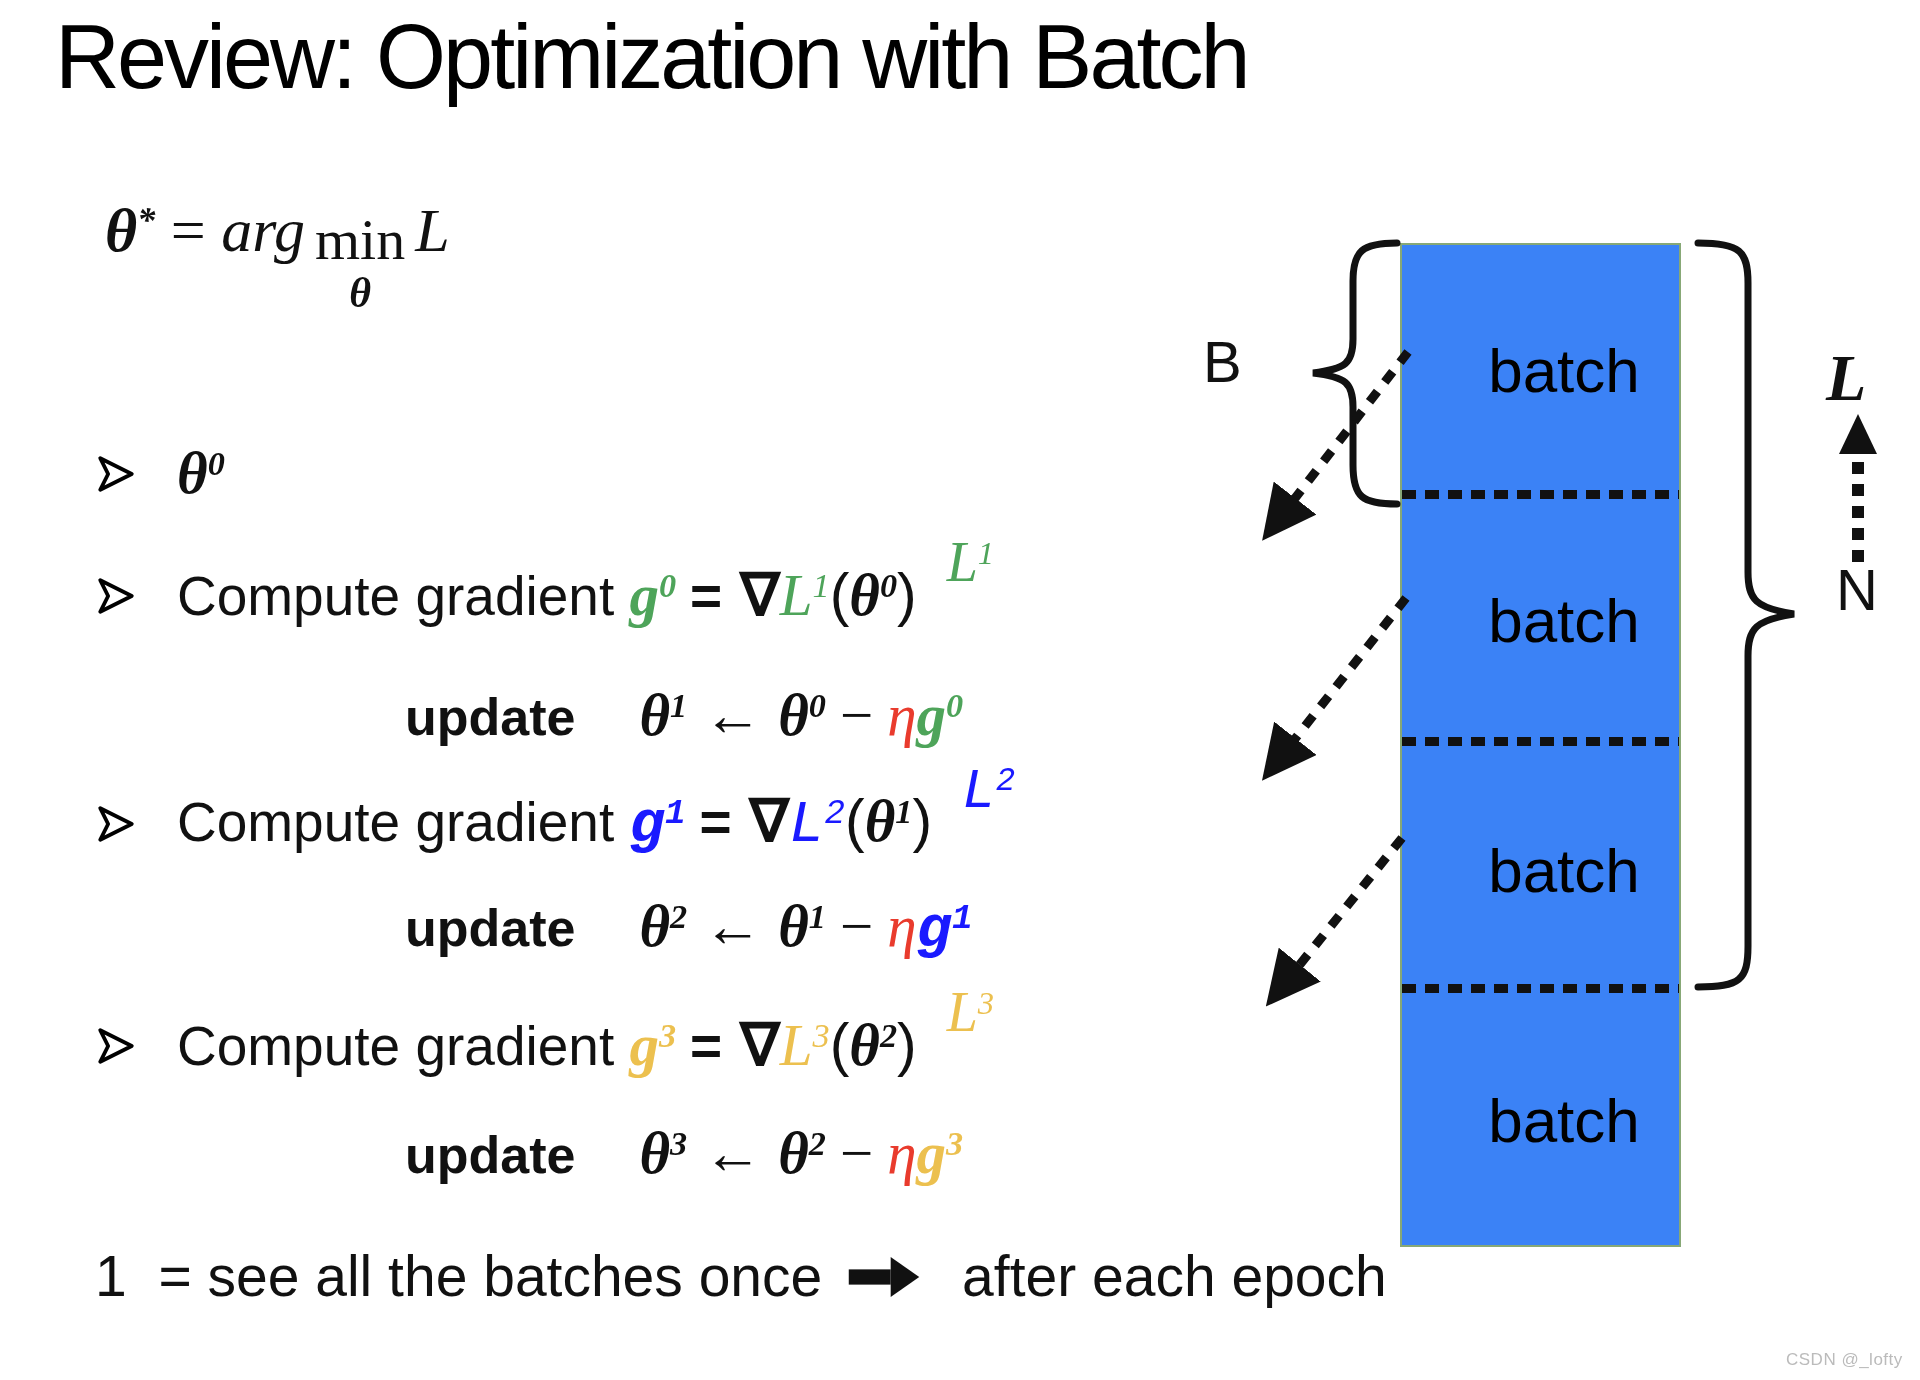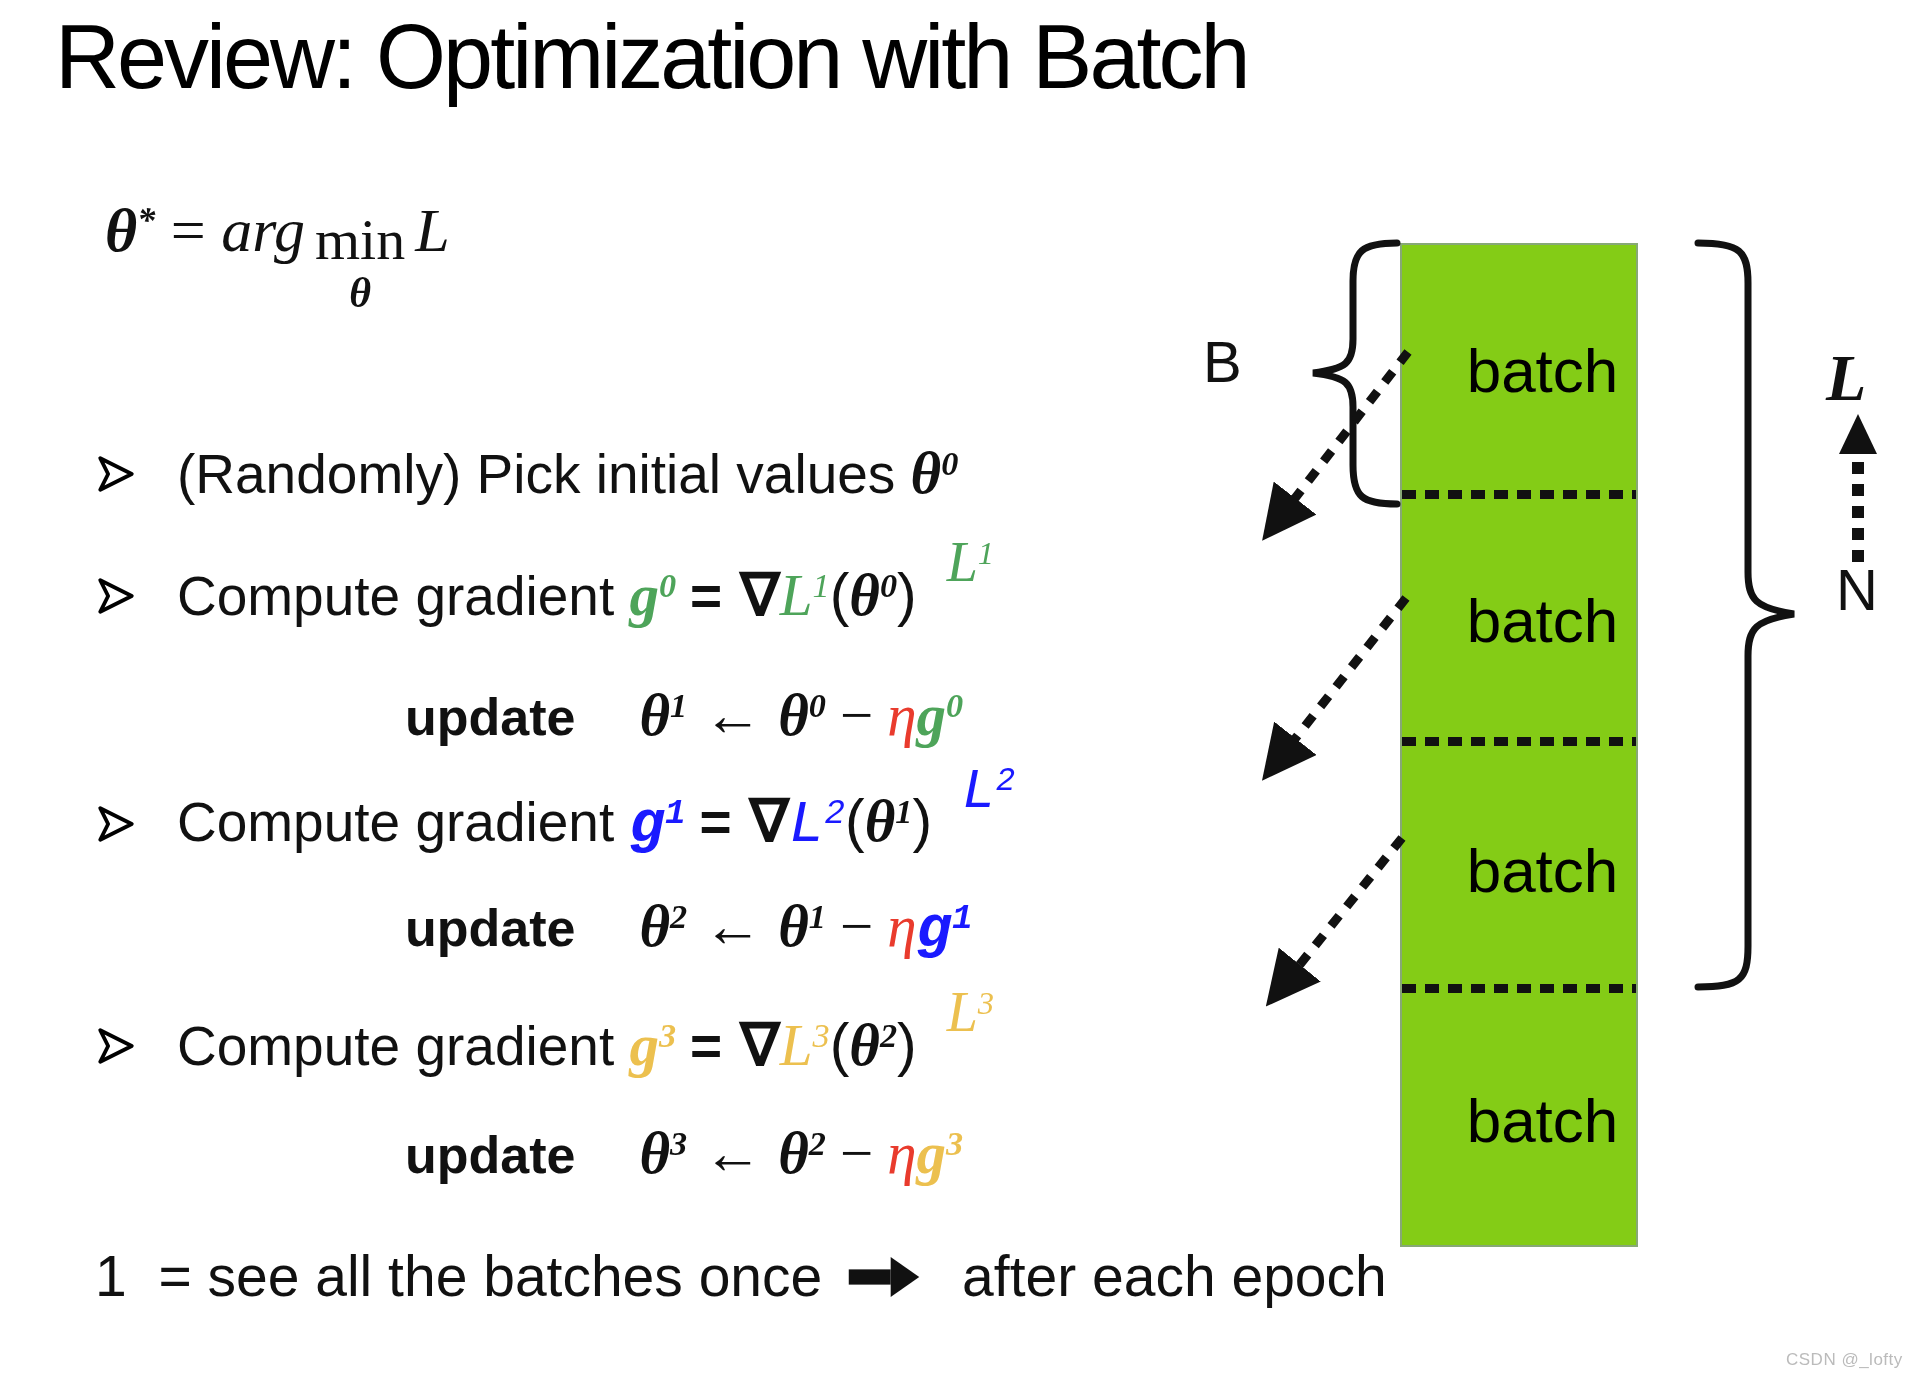--- a/index.html
+++ b/index.html
@@ -47,22 +47,22 @@
   .red{color:#E93B2D;}
   .nabla{font-family:"Liberation Serif",serif;font-weight:bold;margin-left:4px;}
   .eqsp{margin:0 14px;}
   .minus{margin:0 14px;font-family:"Liberation Serif",serif;}
   .arrowch{margin:0 16px;font-family:"Liberation Serif",serif;}
   .upd-word{margin-right:64px;font-size:52px;}
   .tag{margin-left:30px;transform:translateY(-34px);font-size:56px;}
   .epoch-arrow-icon{width:72px;height:40px;margin:0 26px;flex:none;}
   
   .batch-box{
-    position:absolute;left:1400px;top:243px;width:238px;height:1004px;
-    background:#84cc16;border:2px solid #87A876;box-sizing:border-box;padding-left:47px;
+    position:absolute;left:1400px;top:243px;width:281px;height:1004px;
+    background:#3b82f6;border:2px solid #87A876;box-sizing:border-box;padding-left:47px;
   }
   .batch-cell{
     height:250px;display:flex;align-items:center;justify-content:center;
     font-size:62px;color:#000;
   }
   .sep{
     position:absolute;left:0px;right:0px;height:9px;
     background:repeating-linear-gradient(90deg,#111 0 14px,transparent 14px 23px);
   }
   .sep1{top:245px;}.sep2{top:492px;}.sep3{top:739px;}
@@ -87,21 +87,20 @@
     <span class="min-word">min</span>
     <span class="min-sub bi">θ</span>
   </span>
   <span class="it">L</span>
 </div>
 
 <div class="line b1">
   <svg class="bullet-icon" viewBox="0 0 24 24">
       <path d="M3,3 L21,12 L3,21 L7.5,12 Z" fill="#fff" stroke="#000" stroke-width="2.2" stroke-linejoin="round"></path>
     </svg>
-  <span>(Randomly) Pick initial values </span>
   <span class="bi mathz"><span>θ</span><sup class="sup">0</sup></span>
 </div>
 
 <div class="line b2">
   <svg class="bullet-icon" viewBox="0 0 24 24">
       <path d="M3,3 L21,12 L3,21 L7.5,12 Z" fill="#fff" stroke="#000" stroke-width="2.2" stroke-linejoin="round"></path>
     </svg>
   <span>Compute gradient </span>
   <span class="bi green mathz"><span>g</span><sup class="sup">0</sup></span>
   <span class="eqsp bold">=</span>

